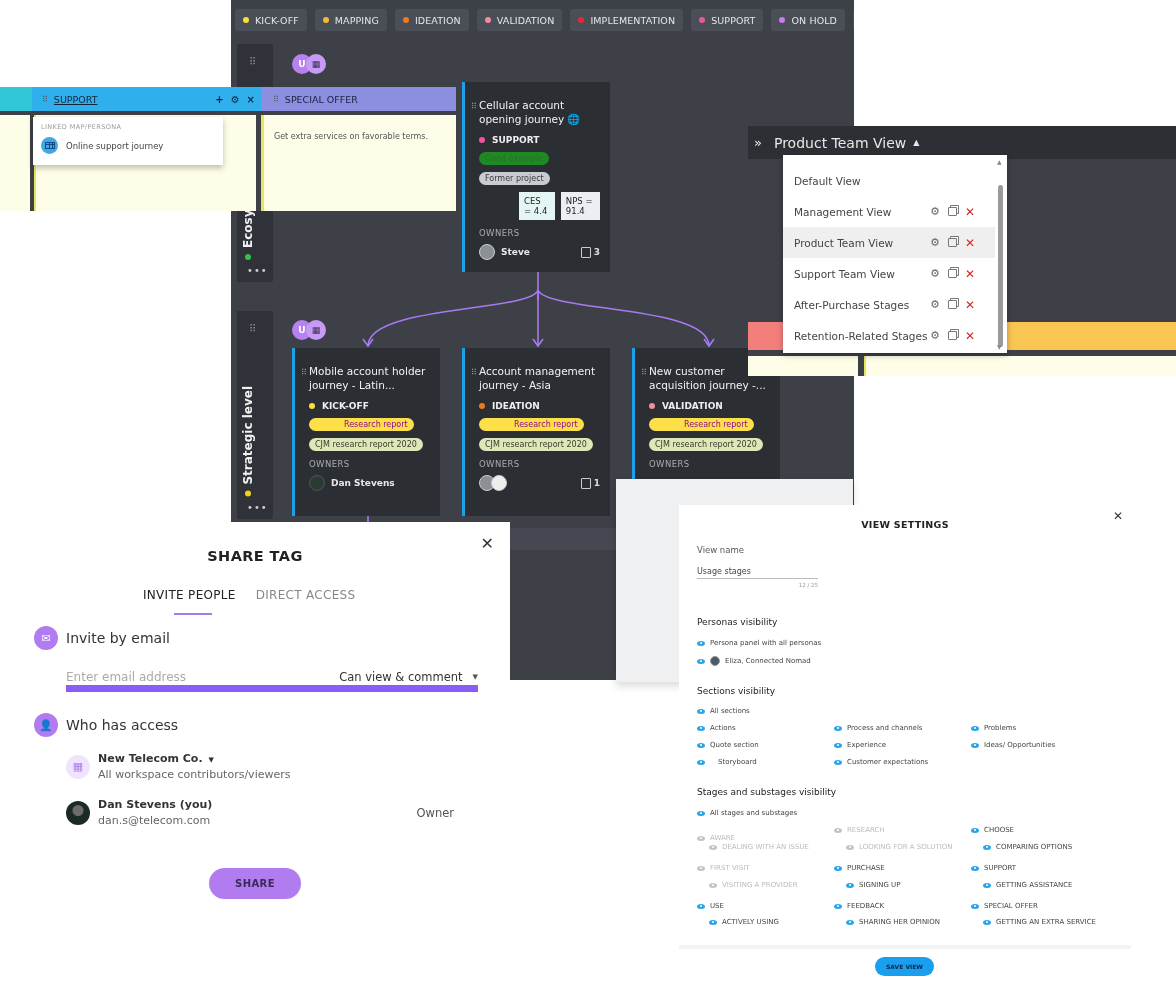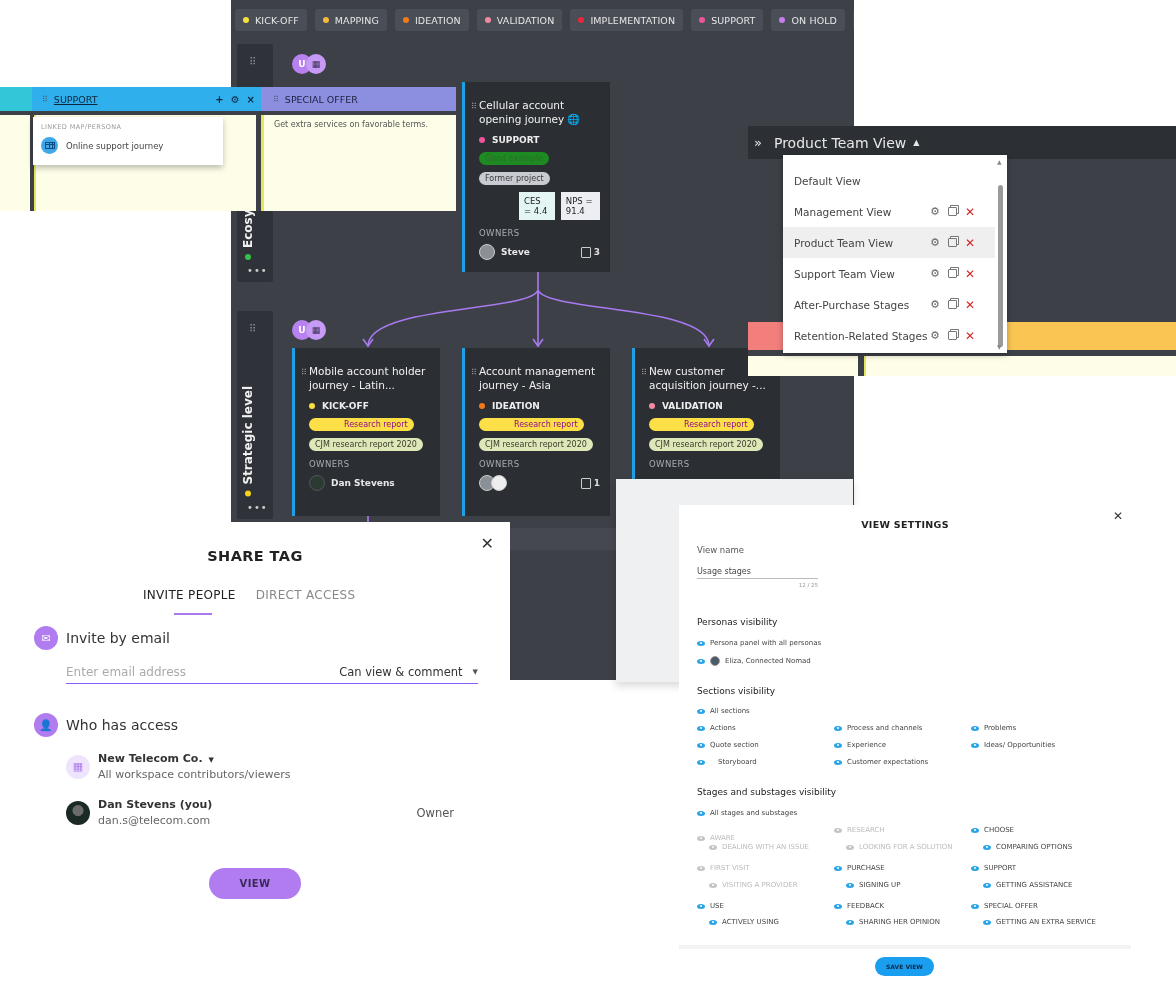--- a/index.html
+++ b/index.html
@@ -48,21 +48,21 @@
   .section-strip { position: absolute; left: 0; top: 87px; width: 456px; height: 124px; background: #3d4047; }
   .sec-head { position: absolute; top: 0; height: 24px; display: flex; align-items: center; font-size: 9.5px; color: #1b2a3a; }
   .sec-head .grip { font-size: 8px; color: #4a5a6a; margin: 0 6px 0 0; }
   .support-head { left: 0; width: 261px; background: linear-gradient(90deg, #33c5d8 0 32px, #2fb0ec 32px); padding-left: 42px; }
   .support-head a { color: #10253c; text-decoration: underline; }
   .support-head .actions { margin-left: auto; margin-right: 6px; display: flex; gap: 7px; font-size: 10px; color: #10253c; font-weight: bold; }
   .offer-head { left: 261px; width: 195px; background: #8c8fe0; padding-left: 12px; color: #1d1f3e; }
   .sec-body { position: absolute; top: 28px; height: 96px; background: #fdfde8; }
   .support-body { left: 0; width: 30px; }
   .support-body2 { left: 34px; width: 222px; border-left: 2px solid #e6e65a; }
-  .offer-body { left: 261px; width: 195px; border-left: 3px solid #e6e65a; padding: 5px 10px; font-size: 8px; color: #555; }
+  .offer-body { left: 261px; width: 195px; border-left: 3px solid #e6e65a; padding: 17px 10px; font-size: 8px; color: #555; }
   .linked-pop { position: absolute; left: 33px; top: 117px; width: 190px; height: 48px; background: #fff; box-shadow: 0 3px 6px rgba(0,0,0,0.25); padding: 6px 8px; }
   .linked-pop .lbl { font-size: 6.5px; color: #999; letter-spacing: 0.4px; }
   .linked-pop .item { display: flex; align-items: center; gap: 8px; margin-top: 6px; font-size: 8.5px; color: #444; }
   .grid-ico { width: 17px; height: 17px; border-radius: 50%; background: #3fa8e8; display: flex; align-items: center; justify-content: center; }
   .grid-ico i { width: 10px; height: 7px; border: 1.2px solid #134a80; background: linear-gradient(90deg, transparent 3px, #134a80 3px 4px, transparent 4px 6px, #134a80 6px 7px, transparent 7px), linear-gradient(0deg, transparent 3px, #134a80 3px 4px, transparent 4px); }
 
   
   .views-panel { position: absolute; left: 748px; top: 126px; width: 428px; height: 250px; background: #3d4047; overflow: hidden; }
   .views-bar { height: 33px; background: #2c2f34; display: flex; align-items: center; padding-left: 6px; color: #e8e8e8; }
   .views-bar .chev { font-size: 13px; margin-right: 12px; }
@@ -90,21 +90,21 @@
   
   .share { position: absolute; left: 0; top: 522px; width: 510px; height: 440px; background: #fff; }
   .share .close { position: absolute; right: 16px; top: 12px; font-size: 16px; color: #333; }
   .share h2 { position: absolute; left: 0; width: 510px; top: 26px; text-align: center; font-size: 14.5px; letter-spacing: 0.4px; color: #222; font-weight: bold; }
   .tabs { position: absolute; top: 66px; left: 143px; display: flex; gap: 20px; font-size: 12px; letter-spacing: 0.3px; }
   .tab { color: #888; padding-bottom: 12px; }
   .tab.active { color: #222; border-bottom: 0; position: relative; }
   .tab.active::after { content: ""; position: absolute; left: 31px; bottom: -1px; width: 38px; height: 2px; background: #a77af0; }
   .circle-ico { width: 24px; height: 24px; border-radius: 50%; background: #b07cf0; display: flex; align-items: center; justify-content: center; color: #fff; font-size: 11px; }
   .share-sec { position: absolute; left: 34px; display: flex; align-items: center; gap: 8px; font-size: 14px; color: #333; }
-  .email-row { position: absolute; left: 66px; top: 138px; width: 412px; height: 24px; border-bottom: 1px solid #8b5cf6; display: flex; align-items: center; font-size: 12px; text-align: center; }
+  .email-row { position: absolute; left: 66px; top: 146px; width: 412px; height: 24px; border-bottom: 7px solid #8b5cf6; display: flex; align-items: center; font-size: 12px; text-align: center; }
   .email-row .ph { color: #aaa; }
   .email-row .perm { margin-left: auto; color: #333; font-size: 11.5px; display: flex; gap: 10px; align-items: center; }
   .email-row .perm .caret { font-size: 7px; color: #555; }
   .acc-row { position: absolute; left: 66px; display: flex; align-items: center; gap: 8px; width: 400px; }
   .acc-ico { width: 24px; height: 24px; border-radius: 50%; background: #efe4fd; color: #b07cf0; font-size: 11px; display: flex; align-items: center; justify-content: center; }
   .acc-ava { width: 24px; height: 24px; border-radius: 50%; background: radial-gradient(circle at 50% 40%, #6b6b6b 0 5px, #1b2a24 6px); }
   .acc-name { font-size: 11px; font-weight: bold; color: #333; }
   .acc-name .caret { font-size: 7px; margin-left: 6px; }
   .acc-sub { font-size: 11px; color: #666; margin-top: 3px; }
   .acc-role { margin-left: auto; font-size: 11.5px; color: #555; margin-right: 12px; }
@@ -399,21 +399,21 @@
     </div>
   </div>
   <div class="acc-row" style="top:276px;">
     <span class="acc-ava"></span>
     <div>
       <div class="acc-name">Dan Stevens (you)</div>
       <div class="acc-sub">dan.s@telecom.com</div>
     </div>
     <span class="acc-role">Owner</span>
   </div>
-  <div class="done-btn">VIEW</div>
+  <div class="done-btn">SHARE</div>
 </div>
 
 <div class="vs">
   <span class="close">✕</span>
   <h3>VIEW SETTINGS</h3>
   <div class="lbl" style="top:40px;">View name</div>
   <div class="name-field">Usage stages</div>
   <div class="counter">12 / 25</div>
 
   <div class="sec-title" style="top:112px;">Personas visibility</div>

